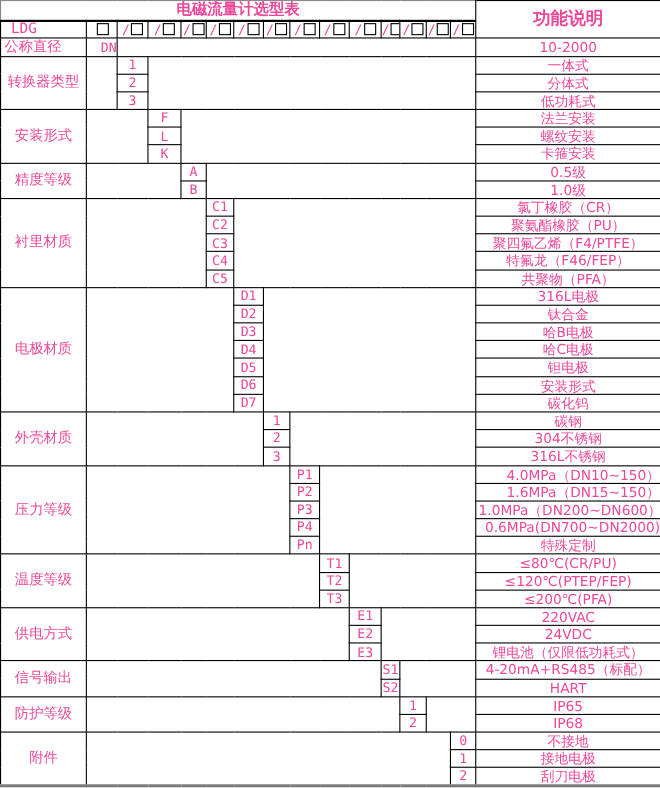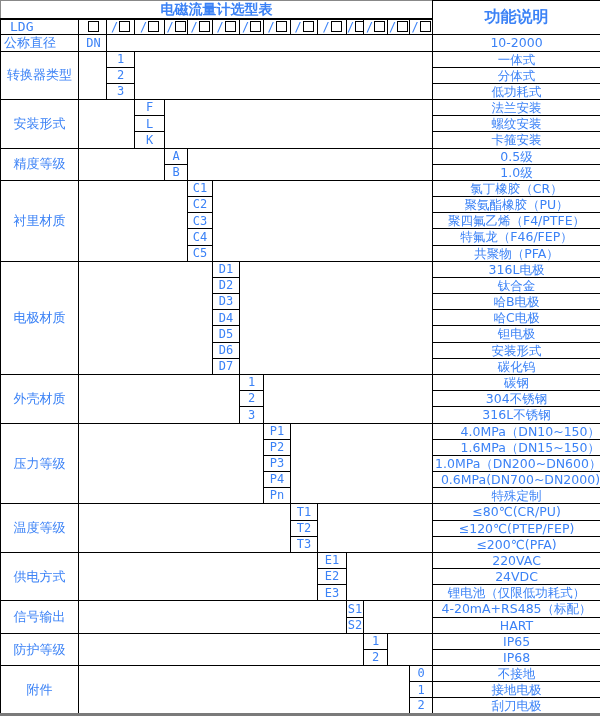--- a/index.html
+++ b/index.html
@@ -1,21 +1,21 @@
 <!DOCTYPE html>
 <html><head>
 <meta charset="utf-8">
 <style>
   html,body { margin:0; padding:0; background:#fff; }
   body { width:600px; }
   table.sel {
     width:600px; height:716px;
     border-collapse:collapse; table-layout:fixed;
     font-family:"DejaVu Sans", sans-serif;
-    font-size:13px; color:#3b82f6; background:#fff;
+    font-size:13px; color:#ec4899; background:#fff;
     border:1px solid #555;
     border-bottom:3px solid #7a7a7a;
   }
   td {
     border:1px solid #000;
     padding:0; margin:0;
     text-align:center; vertical-align:middle;
     line-height:1.05; overflow:hidden; white-space:nowrap;
   }
   tr { height:16px; }
@@ -23,21 +23,21 @@
   td.title {
     font-weight:bold; font-size:14px;
     border-bottom:2px solid #000;
     border-top:1px solid #888; border-left:1px solid #888;
   }
   td.desc-head { font-weight:bold; font-size:16px; }
   td.cat { font-size:13px; }
   td.cat-left { text-align:left; padding-left:3px; }
   td.model-label { text-align:left; padding-left:9px; font-family:"DejaVu Sans Mono",monospace; font-size:13px; }
   td.code-cell { font-family:"DejaVu Sans Mono",monospace; font-size:12px; }
-  td.code-left { text-align:center; padding-left:2px; }
+  td.code-left { text-align:right; padding-left:2px; }
   td.desc { font-size:12.5px; }
   td.desc-left { text-align:right; padding-left:2px; }
   td.blank { background:#fff; }
   span.bx {
     display:inline-block; width:9px; height:9px;
     border:1px solid #000; vertical-align:-1px;
     margin-left:1px;
   }
   span.slash { font-style:normal; font-family:"DejaVu Sans Mono",monospace; font-size:12px; }
 </style>

